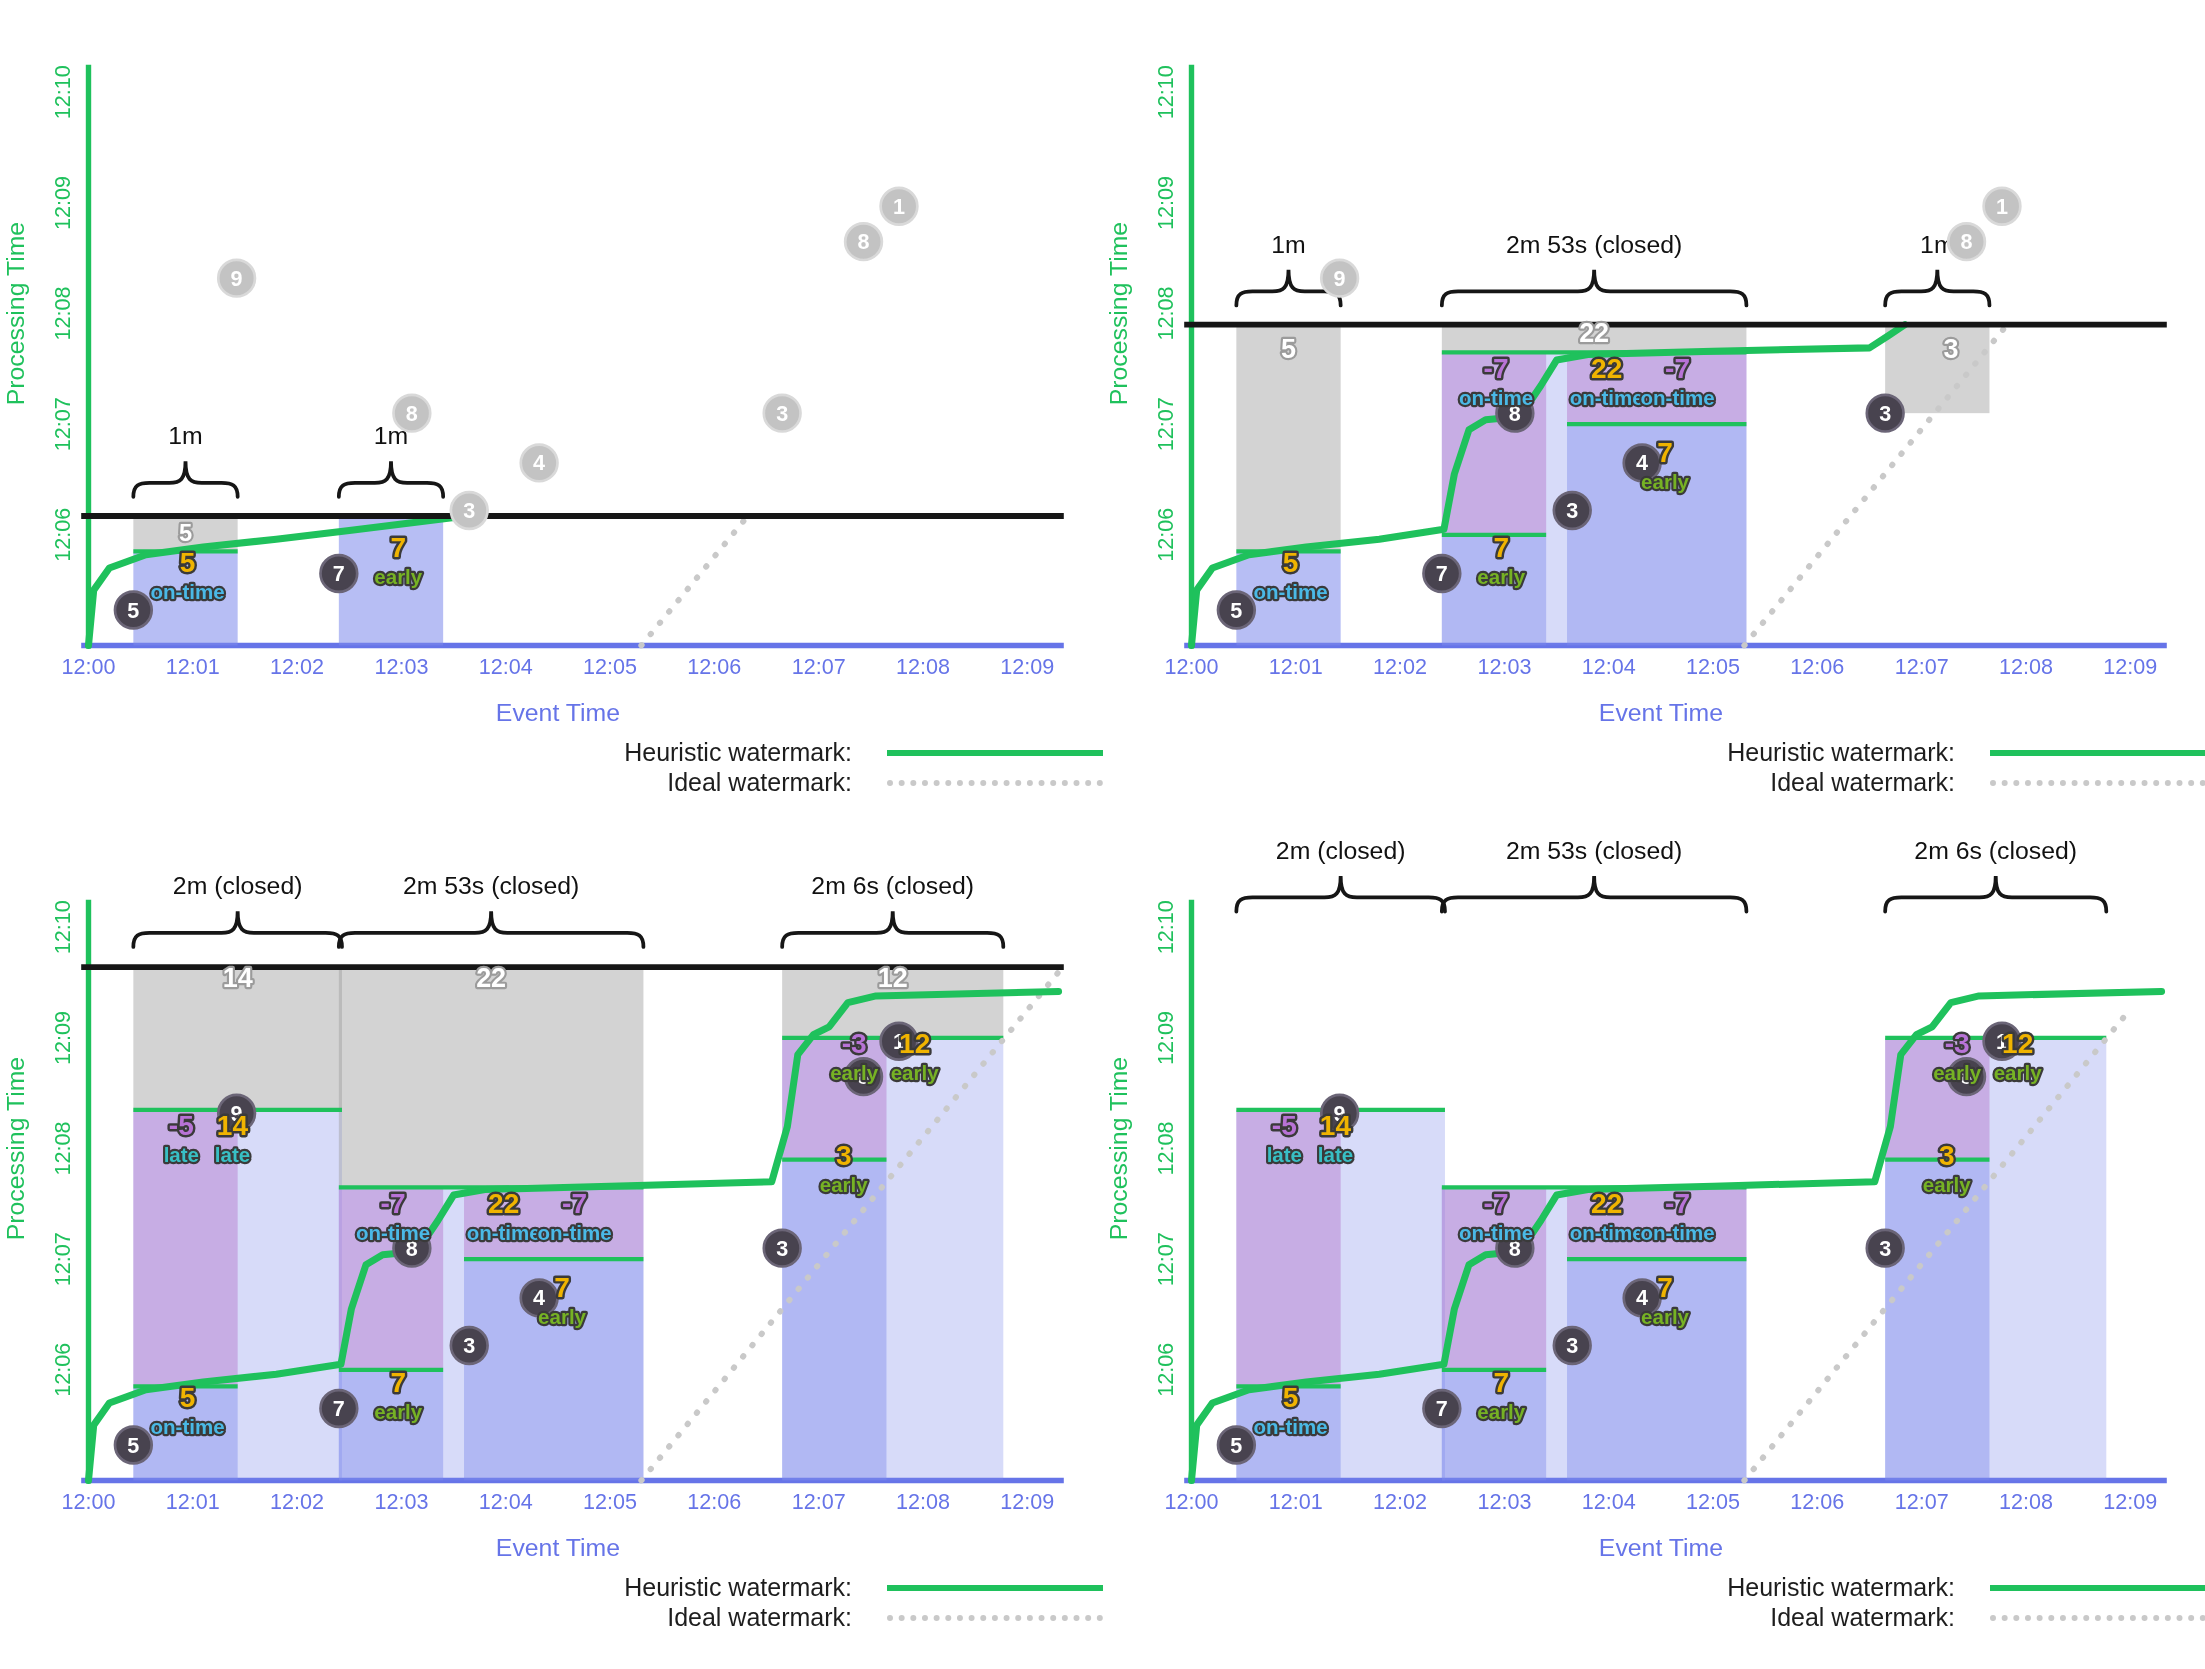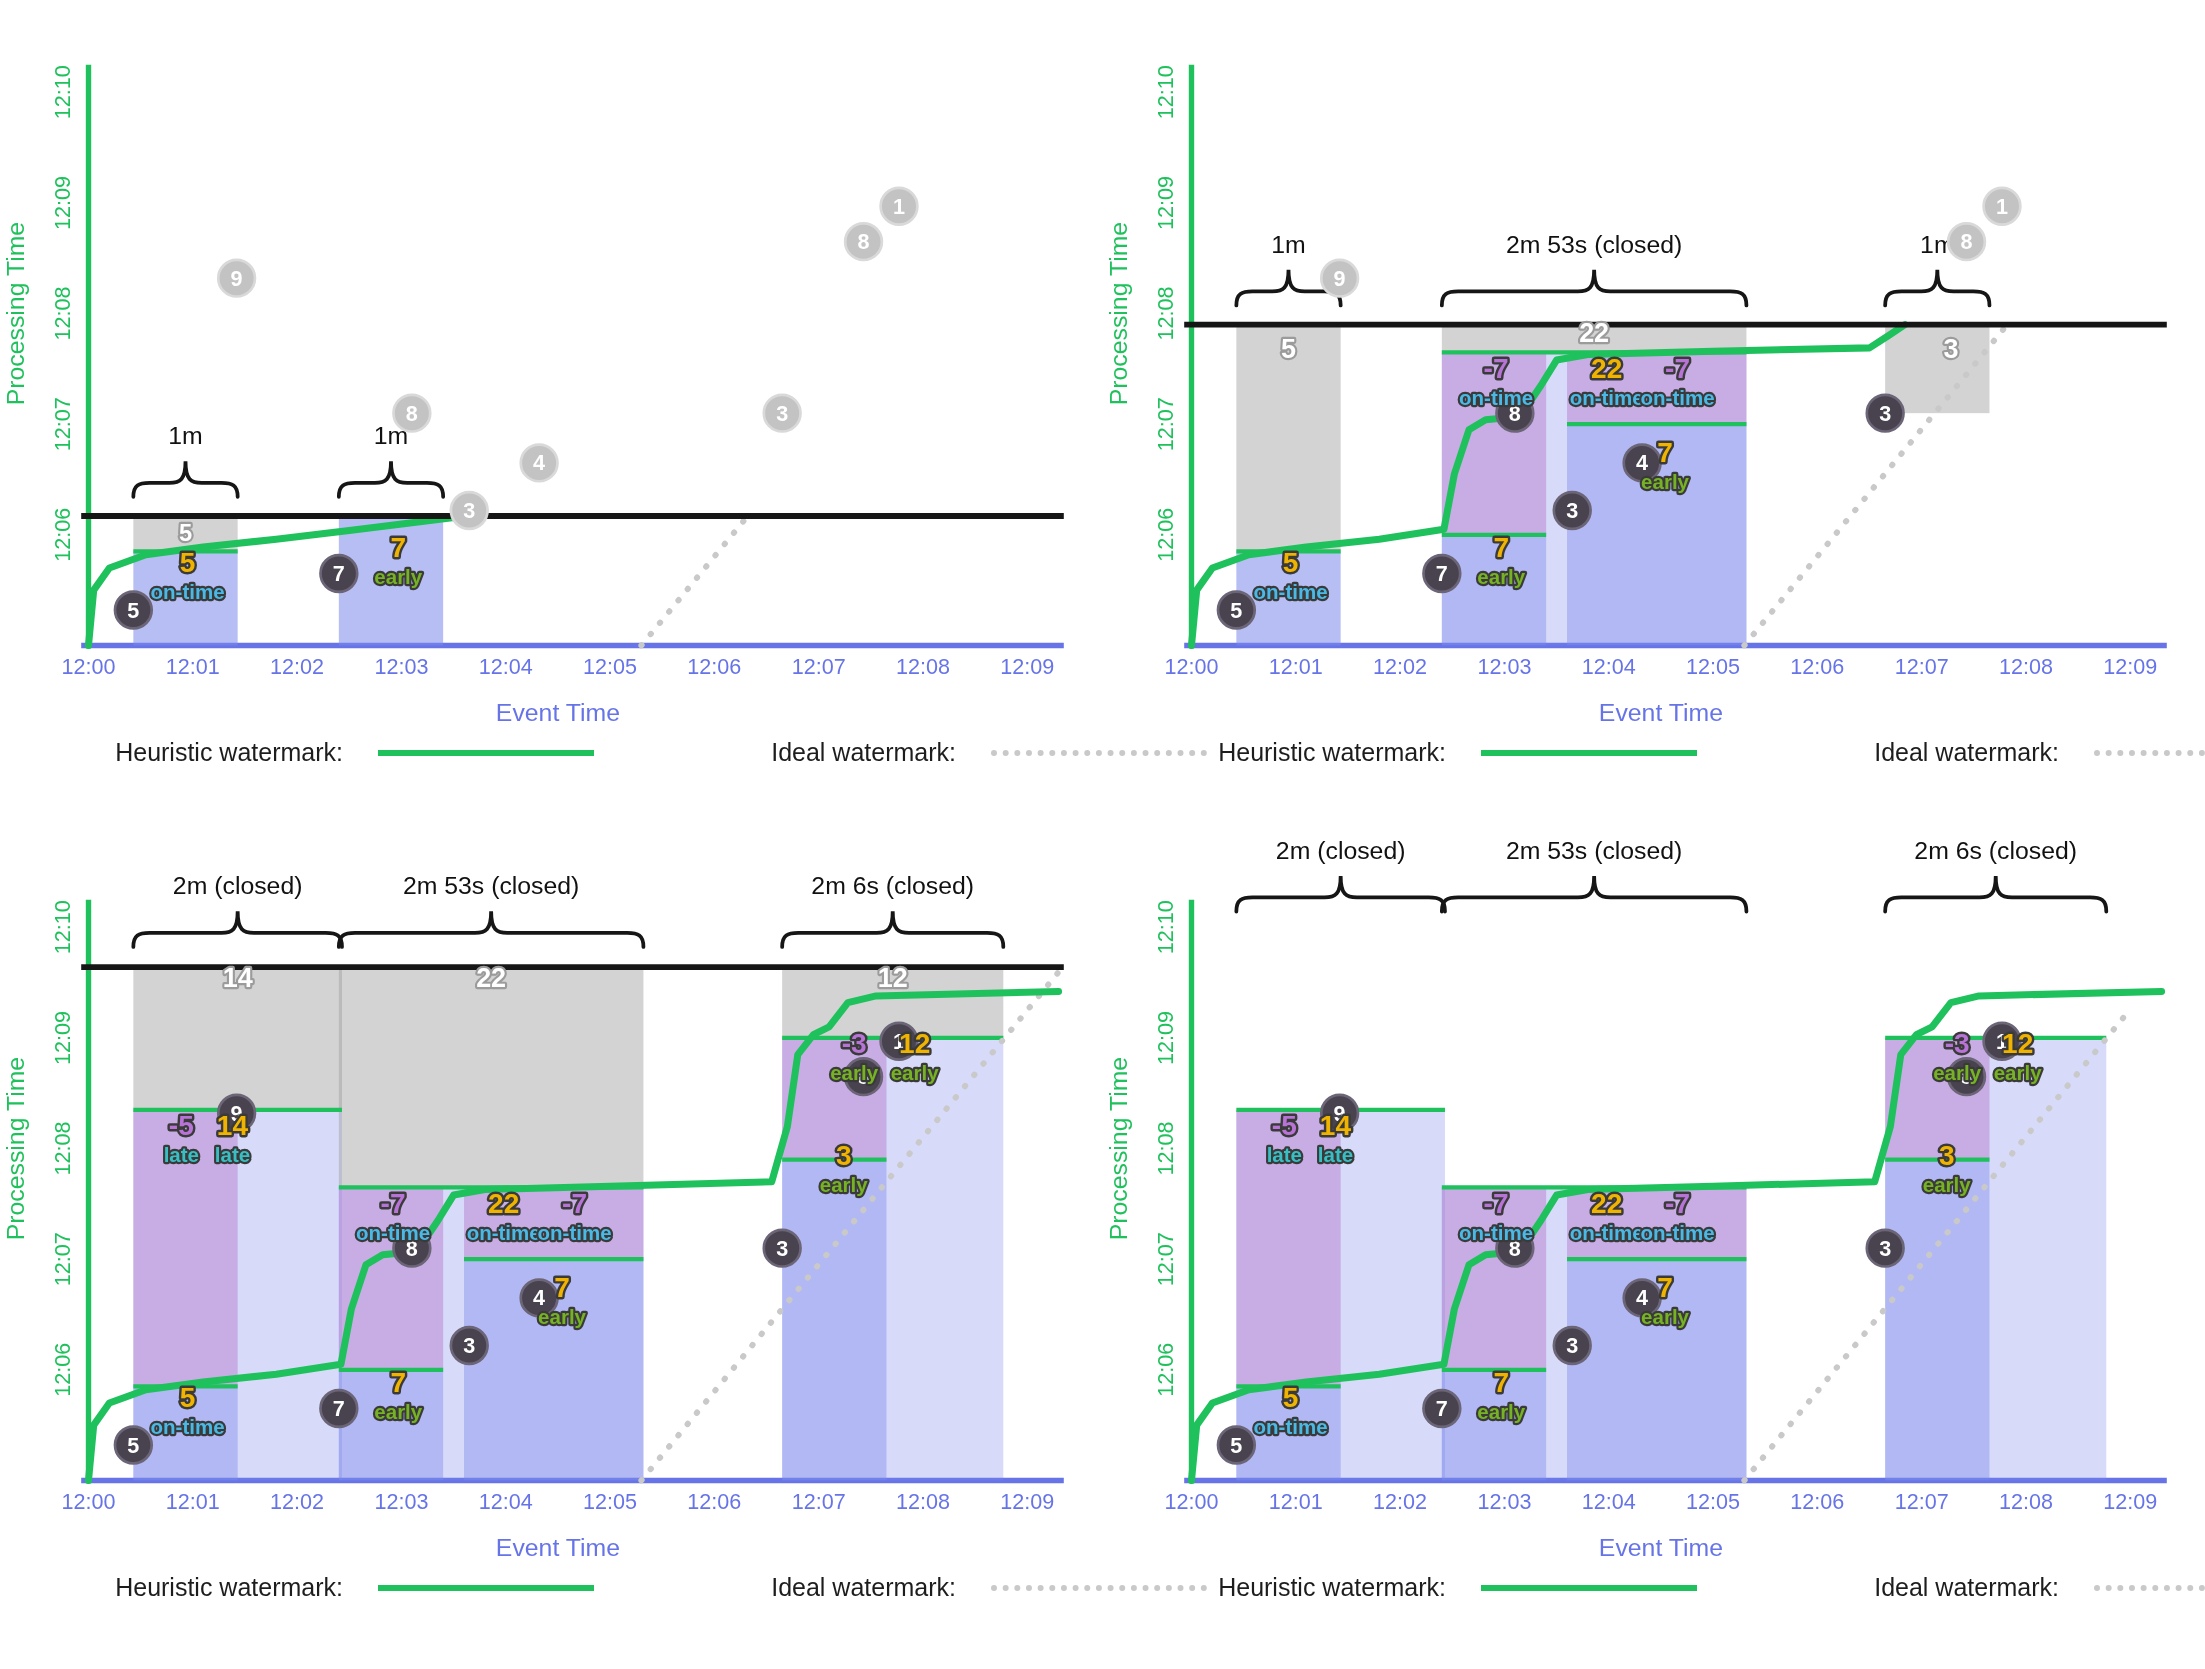--- a/index.html
+++ b/index.html
@@ -13,21 +13,21 @@
     display:grid;
     grid-template-columns:1103px 1103px;
     grid-template-rows:835px 835px;
     width:2205px; height:1669px;
   }
   .panel { position:relative; width:1103px; height:835px; }
   svg.chart { display:block; }
   svg text { font-family:"Liberation Sans", sans-serif; }
   .legend {
     margin-top:4.3px;
-    display:flex; flex-direction:row; align-items:flex-end; gap:19px;
+    display:flex; flex-direction:column; align-items:flex-end; gap:1px;
   }
   .legend-row { display:flex; align-items:center; }
   .legend-label {
     display:inline-block; width:378px; padding-right:35px;
     text-align:right; font-size:25px; color:#1d1d1d;
   }
   .legend-swatch { display:inline-block; width:216px; height:0; }
   .legend-swatch.solid  { border-top:6.5px solid #1fc15c; }
   .legend-swatch.dotted { border-top:6.5px dotted #c8c8c8; }
 </style>

